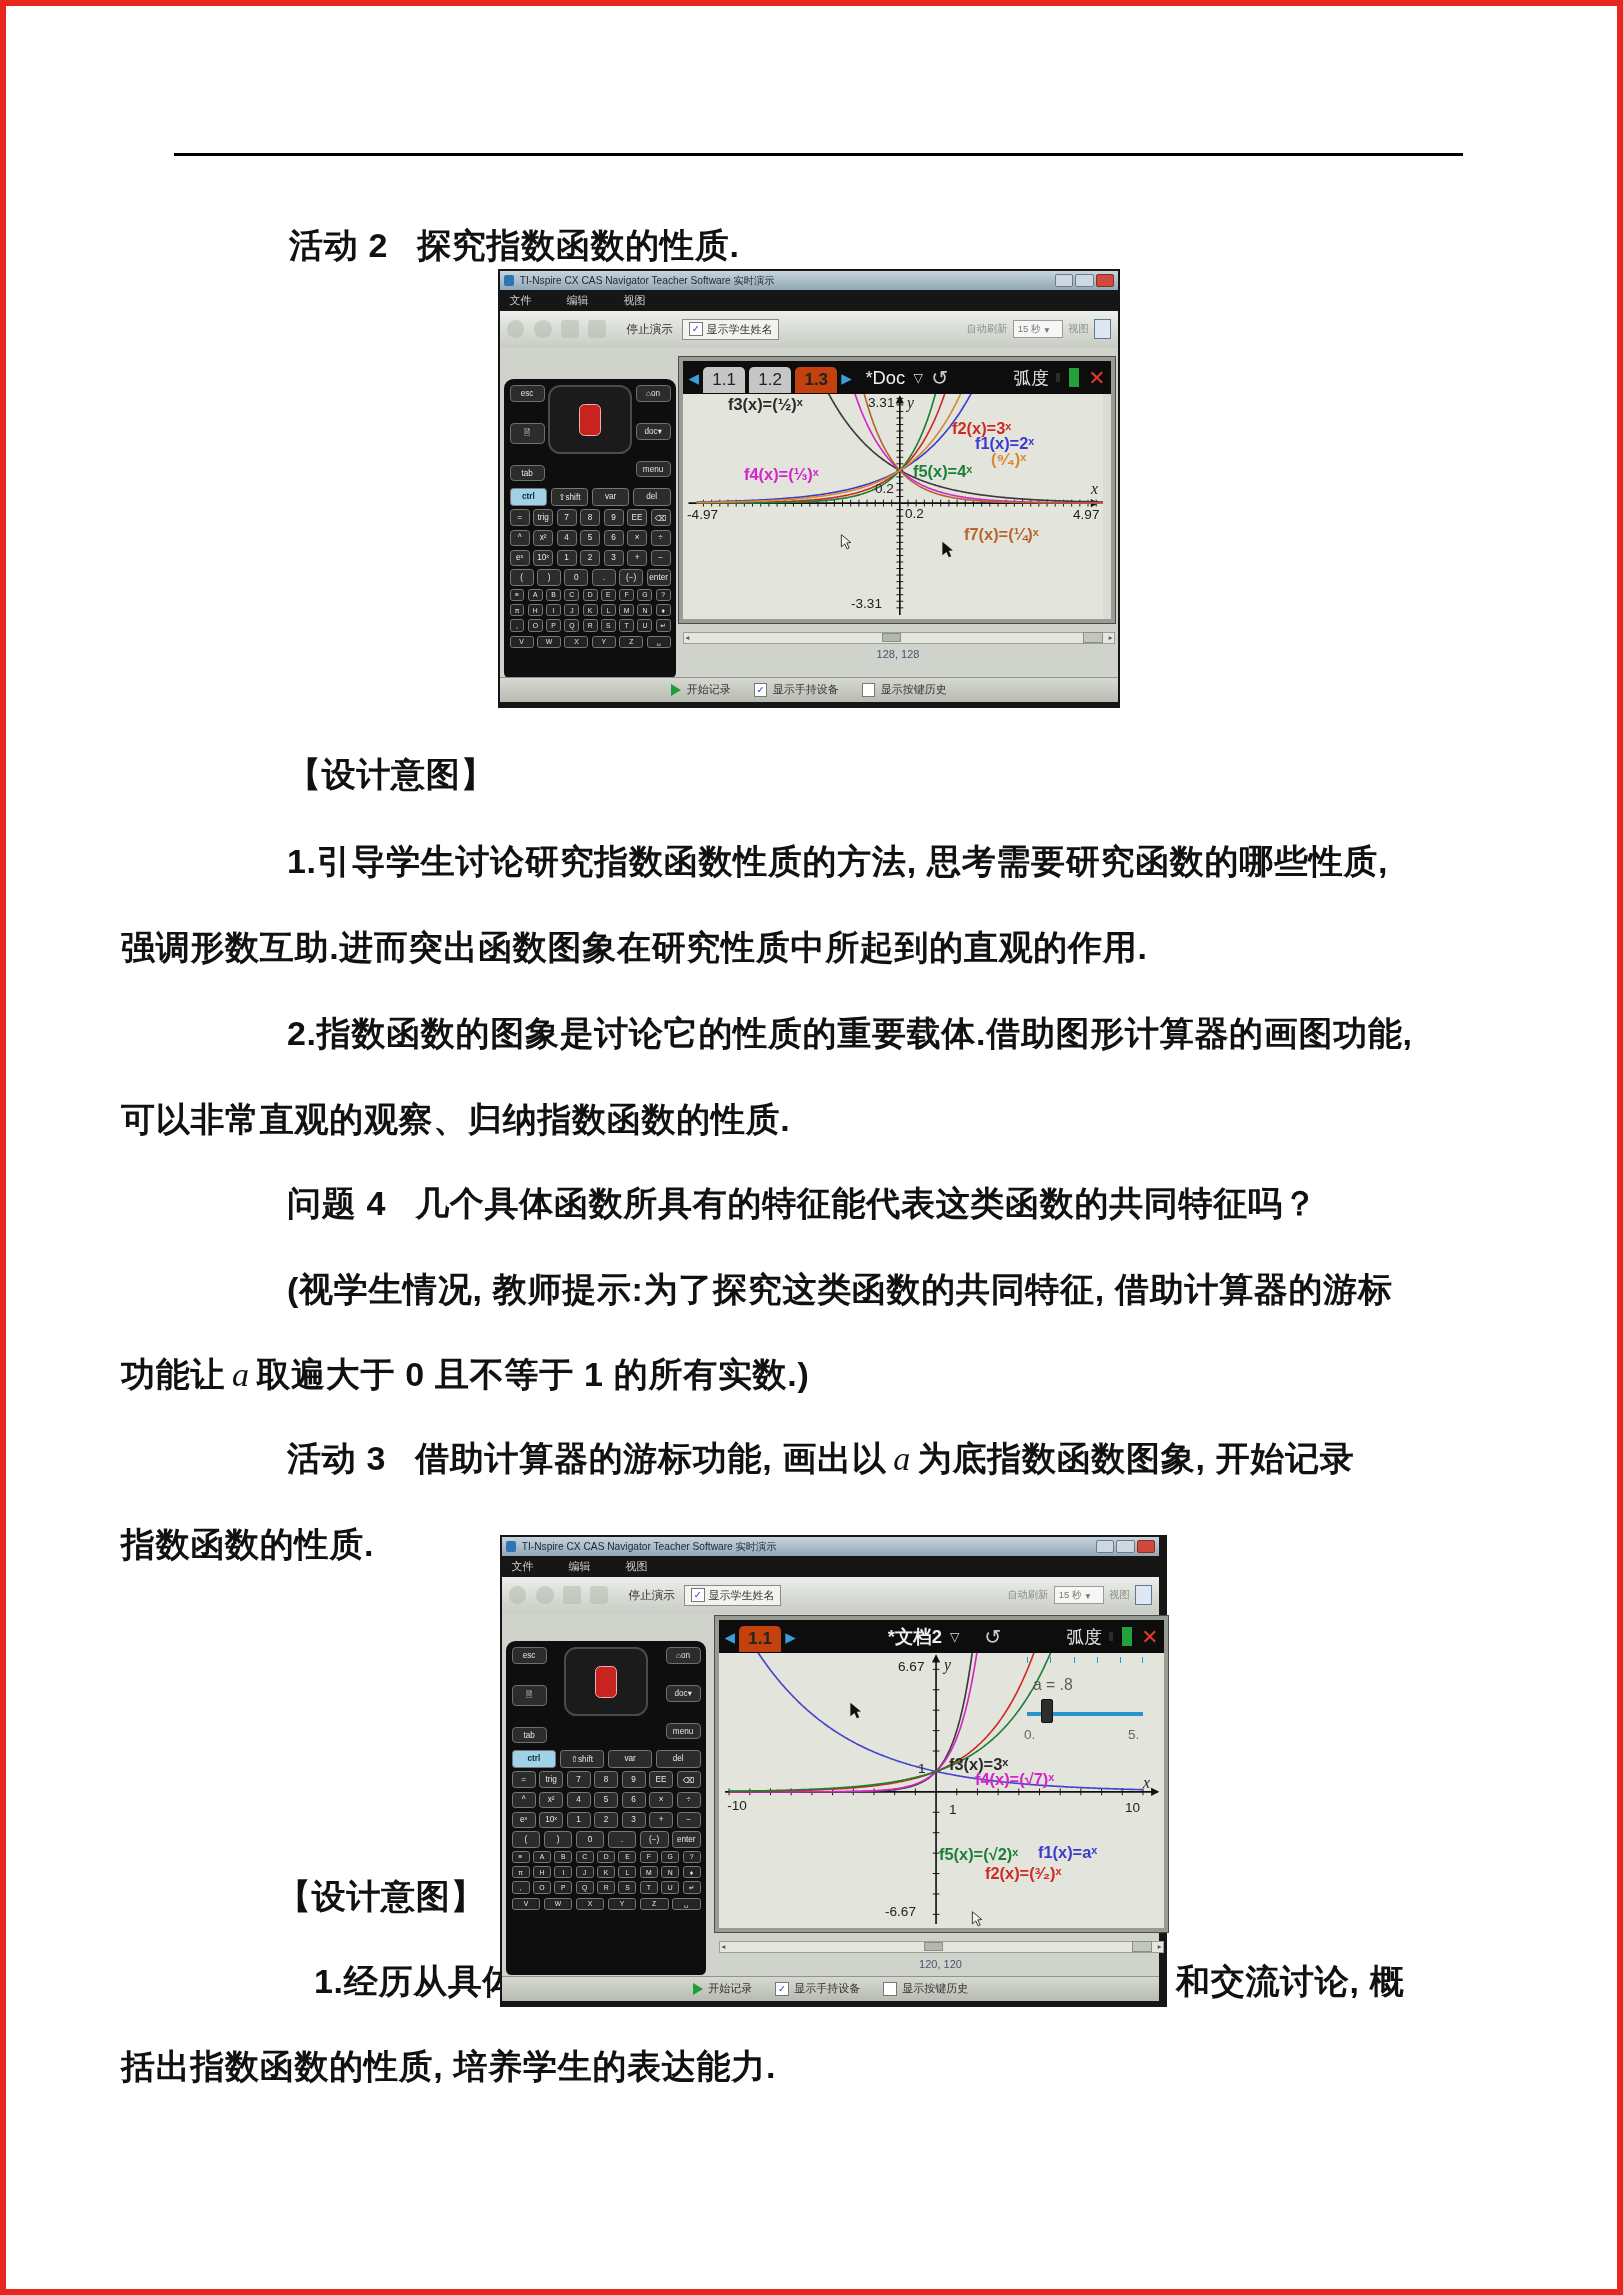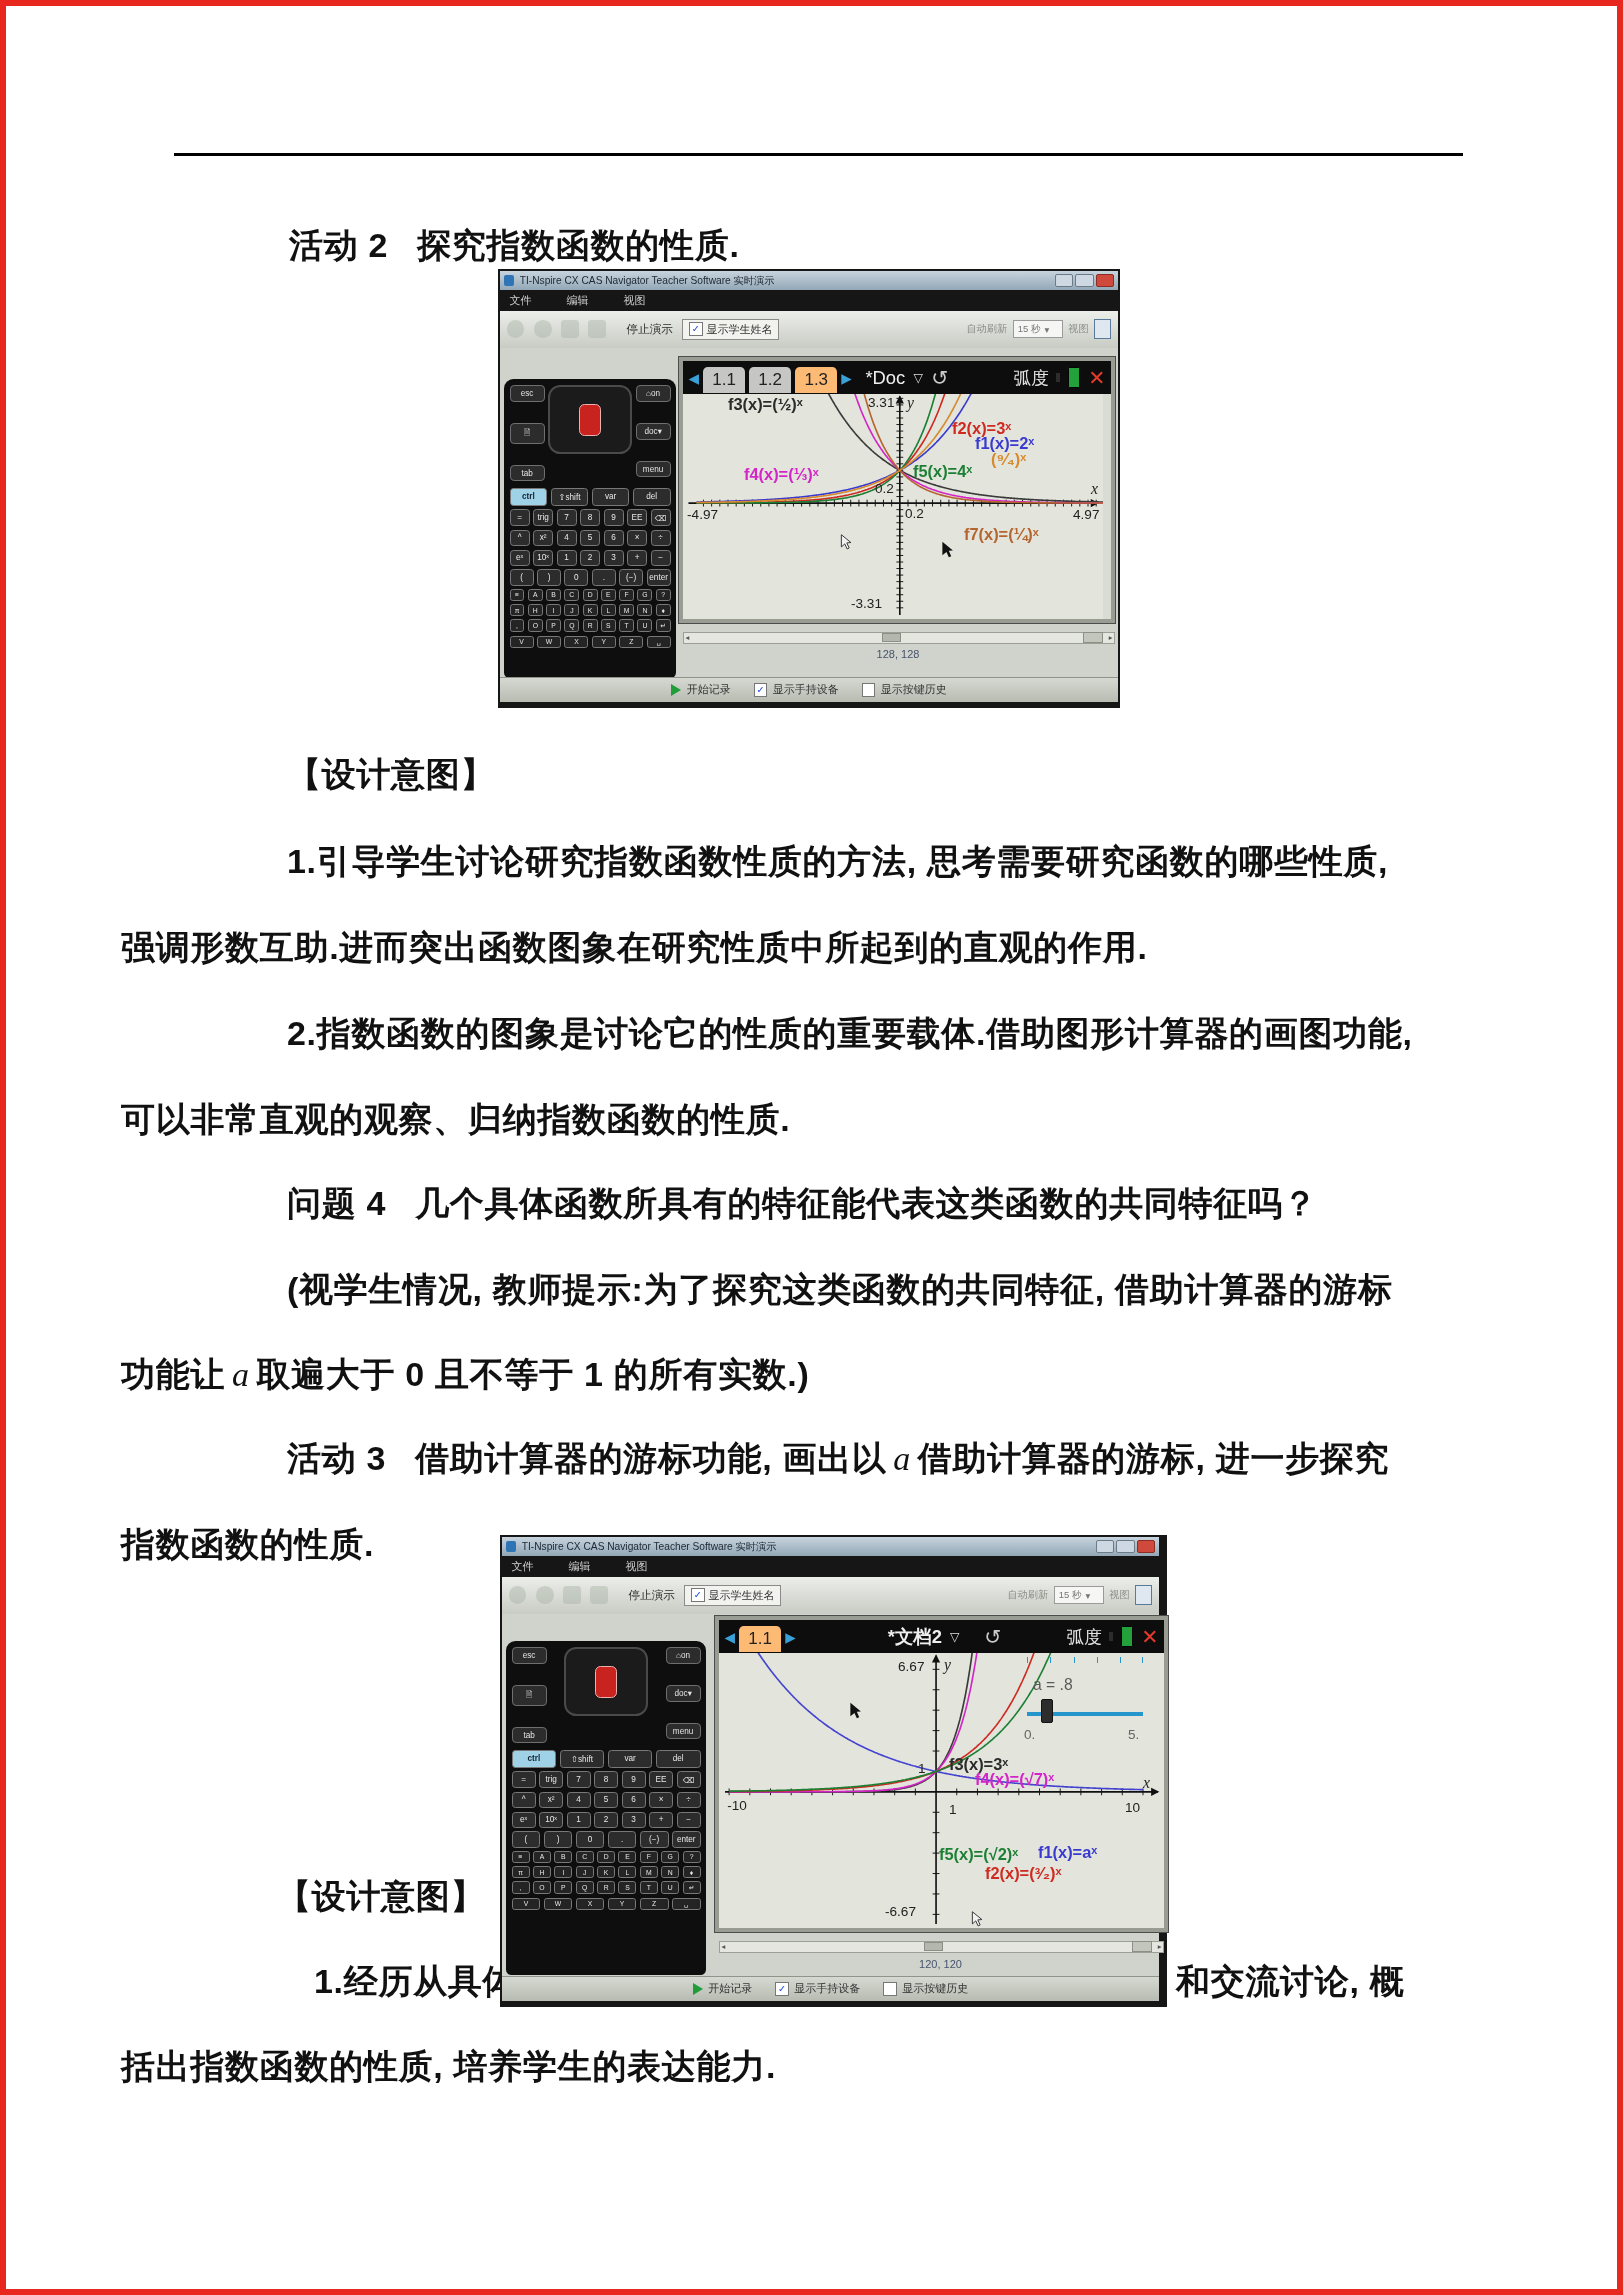--- a/index.html
+++ b/index.html
@@ -53,21 +53,21 @@
   .kk{flex:1;background:#2c2c2c;border:0.7px solid #787878;border-radius:3.4px;color:#e8e8e8;
       font-size:8.2px;text-align:center;padding:2.7px 0;white-space:nowrap;overflow:hidden;}
   .kk.blue{background:#9fd2e6;color:#123;font-weight:700;}
   .lrow .kk{font-size:6.8px;padding:1.4px 0;border-radius:2.7px;background:#242424;}
   
   .screenframe{position:absolute;background:#d9dcd3;border:4.1px solid #989c92;outline:1.4px solid #4c4c4c;box-sizing:border-box;}
   .tabbar{height:33px;background:#0d0d0d;display:flex;align-items:center;padding:0 5.5px;gap:4.1px;}
   .navarr{color:#3aa0d8;font-size:13.6px;}
   .tab{width:42px;height:26px;border-radius:4.8px 4.8px 0 0;background:#c6c6c4;color:#222;
        font-size:17px;display:flex;align-items:center;justify-content:center;margin-top:5.5px;}
-  .tab.active{background:#fdba74;font-weight:400;}
+  .tab.active{background:#c2410c;font-weight:700;}
   .doctitle{color:#efefef;font-size:18.4px;margin-left:9.5px;white-space:nowrap;}
   .caret{color:#dedede;font-size:12.3px;margin-left:4.1px;}
   .refr{color:#c9c9c9;font-size:20.5px;margin-left:auto;}
   .mode{color:#e4e4e4;font-size:17.7px;margin-left:61px;}
   .batt{width:10.2px;height:18.4px;background:#23a13b;border:1.4px solid #050505;border-radius:1.4px;margin-left:4.1px;}
   .battnub{width:4.1px;height:9.5px;background:#2c2c2c;margin-left:2.7px;}
   .xclose{color:#e23a2c;font-size:20.5px;font-weight:800;margin-left:4.1px;}
   .graph{position:relative;background:#e3e5dc;overflow:hidden;}
   .gl{position:absolute;white-space:nowrap;font-size:13.6px;color:#222;}
   .gl.ser{font-family:"Liberation Serif","DejaVu Serif",serif;font-style:italic;font-size:15.7px;}
@@ -392,21 +392,21 @@
   <div class="tline" style="left:281px;top:1005px;">2.指数函数的图象是讨论它的性质的重要载体.借助图形计算器的画图功能,</div>
   <div class="tline" style="left:115px;top:1091px;">可以非常直观的观察、归纳指数函数的性质.</div>
   <div class="tline" style="left:281px;top:1175px;">
     <span class="lbl hwt">问题 4</span><span class="hwt">几个具体函数所具有的特征能代表这类函数的共同特征吗？</span>
   </div>
   <div class="tline" style="left:281px;top:1261px;">(视学生情况, 教师提示:为了探究这类函数的共同特征, 借助计算器的游标</div>
   <div class="tline" style="left:115px;top:1346px;">
     <span>功能让</span><span class="var">a</span><span>取遍大于 0 且不等于 1 的所有实数.)</span>
   </div>
   <div class="tline" style="left:281px;top:1430px;">
-    <span class="lbl hwt">活动 3</span><span>借助计算器的游标功能, 画出以</span><span class="var">a</span><span>借助计算器的游标, 进一步探究</span>
+    <span class="lbl hwt">活动 3</span><span>借助计算器的游标功能, 画出以</span><span class="var">a</span><span>为底指数函数图象, 开始记录</span>
   </div>
   <div class="tline" style="left:115px;top:1516px;">指数函数的性质.</div>
 
   <div class="tline hwt" style="left:271px;top:1868px;">【设计意图】</div>
   <div class="tline" style="left:308px;top:1953px;">1.经历从具体</div>
   <div class="tline" style="left:1170px;top:1953px;">和交流讨论, 概</div>
   <div class="tline" style="left:115px;top:2038px;">括出指数函数的性质, 培养学生的表达能力.</div>
 
   <div class="win" id="win2" style="left:494px;top:1529px;width:667px;height:472px;border-right-width:8.2px;">
     <div class="titlebar">

